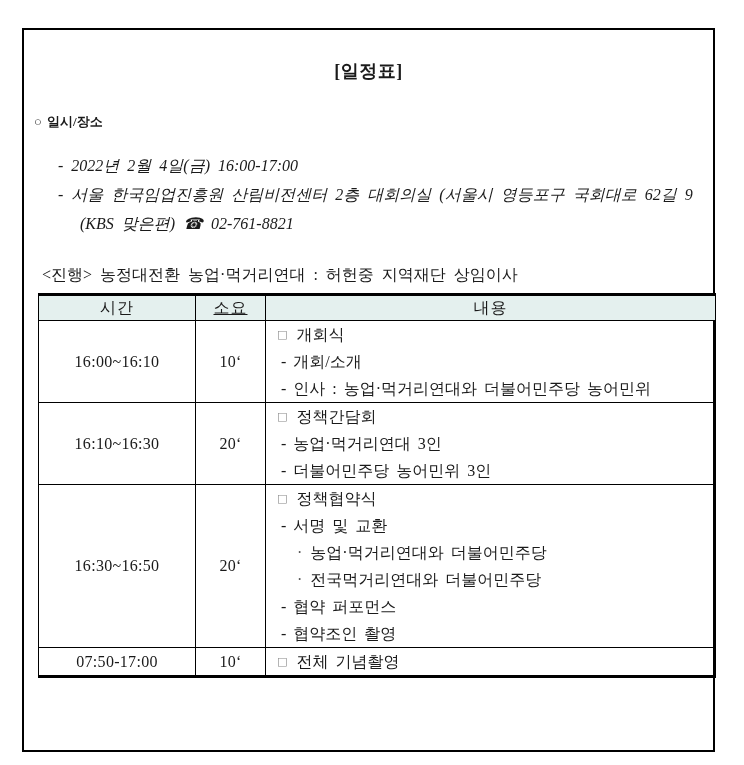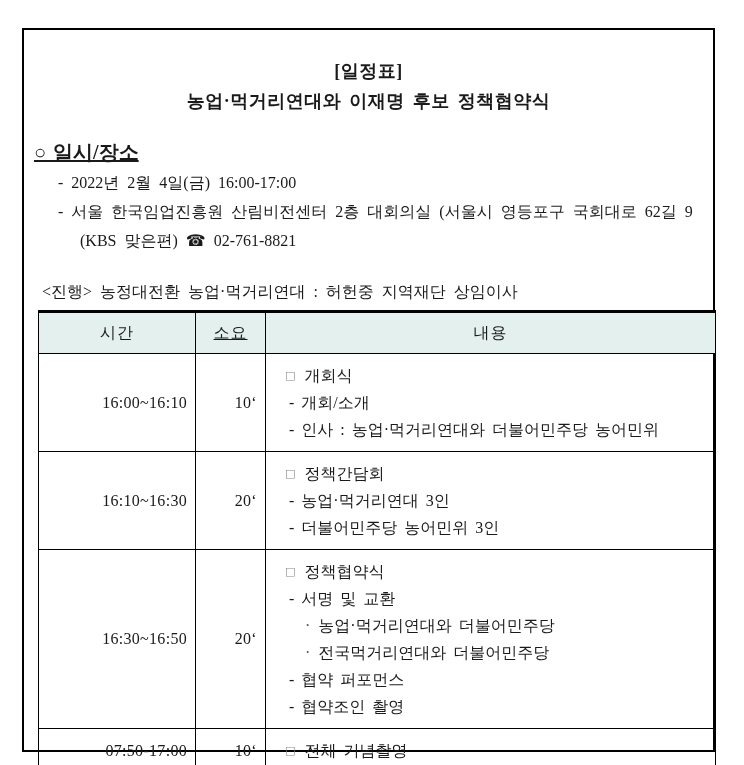--- a/index.html
+++ b/index.html
@@ -15,73 +15,72 @@
     padding:24px 10px 0 10px;
   }
   
   .title-block { margin-top:2px; }
   .title-line {
     text-align:center; font-weight:bold; font-size:18px; line-height:30px;
     letter-spacing:0.5px; word-spacing:3px; white-space:nowrap;
   }
   
   .section-heading {
-    font-weight:bold; font-size:20px; line-height:28px; word-spacing:2px;text-decoration:underline;
+    font-weight:bold; font-size:13px; line-height:28px; word-spacing:2px;
   }
   .venue-section { margin-top:22px; }
-  .venue-lines { margin-top:2px; }
+  .venue-lines { margin-top:15px;font-style:italic; }
   .venue-line {
     font-size:16px; line-height:29px; word-spacing:4px; white-space:nowrap;
   }
   .indent-1 { padding-left:24px; }
   .indent-2 { padding-left:46px; }
   .program-section { margin-top:23px; }
   .host-line {
     font-size:16px; line-height:28px; margin-top:12px; padding-left:8px;
     word-spacing:4px; white-space:nowrap;
   }
   
   table.schedule {
     border-collapse:collapse; table-layout:fixed;
     width:678px; margin-left:4px; margin-top:4px;
     font-size:16px;
   }
   table.schedule col.c1 { width:157px; }
   table.schedule col.c2 { width:70px; }
   table.schedule { border-top:3px solid #000; border-bottom:3px solid #000; }
   table.schedule th, table.schedule td {
-    border:1px solid #000; padding:8px; vertical-align:middle;
+    border:1px solid #000; padding:0; vertical-align:middle;
   }
   table.schedule th {
     background:#e4f0ee; font-weight:normal; font-size:16px;
     height:24px; text-align:center; letter-spacing:1px;
   }
   th.u-underline .hdr-txt { text-decoration:underline;margin-top:28px; }
-  td.cell-time, td.cell-duration { text-align:right; letter-spacing:0.3px; }
+  td.cell-time, td.cell-duration { text-align:center; letter-spacing:0.3px; }
   td.cell-content { padding:3px 4px 3px 0;margin-top:41px; }
   .content-line { line-height:27px; white-space:nowrap; word-spacing:3px; }
   .content-line .bullet { display:inline-block; }
   .lvl-0 { padding-left:11px; }
   .lvl-1 { padding-left:15px; }
   .lvl-2 { padding-left:31px; }
   .lvl-0 .bullet {
     color:#8a8a8a; font-size:11px; vertical-align:2px; margin-right:9px;
     font-family:"DejaVu Sans",sans-serif;
   }
   .lvl-1 .bullet { margin-right:7px; }
   .lvl-2 .bullet { margin-right:8px; color:#555; }
 </style>
 </head>
 <body>
 
 <div class="doc-frame">
 
   <div class="title-block">
     <div class="title-line">[일정표]</div>
-    <div class="title-line">농업·먹거리연대와 이재명 후보 정책협약식</div>
   </div>
 
   <div class="venue-section">
     <div class="section-heading">○ 일시/장소</div>
     <div class="venue-lines">
       <div class="venue-line indent-1">- 2022년 2월 4일(금) 16:00-17:00</div>
       <div class="venue-line indent-1">- 서울 한국임업진흥원 산림비전센터 2층 대회의실 (서울시 영등포구 국회대로 62길 9</div>
       <div class="venue-line indent-2">(KBS 맞은편) ☎ 02-761-8821</div>
     </div>
   </div>

